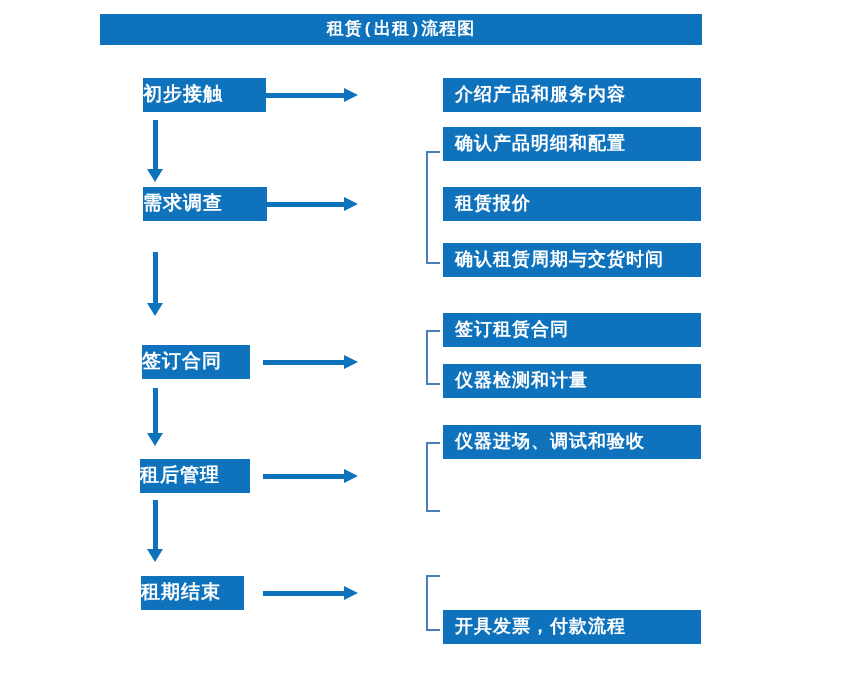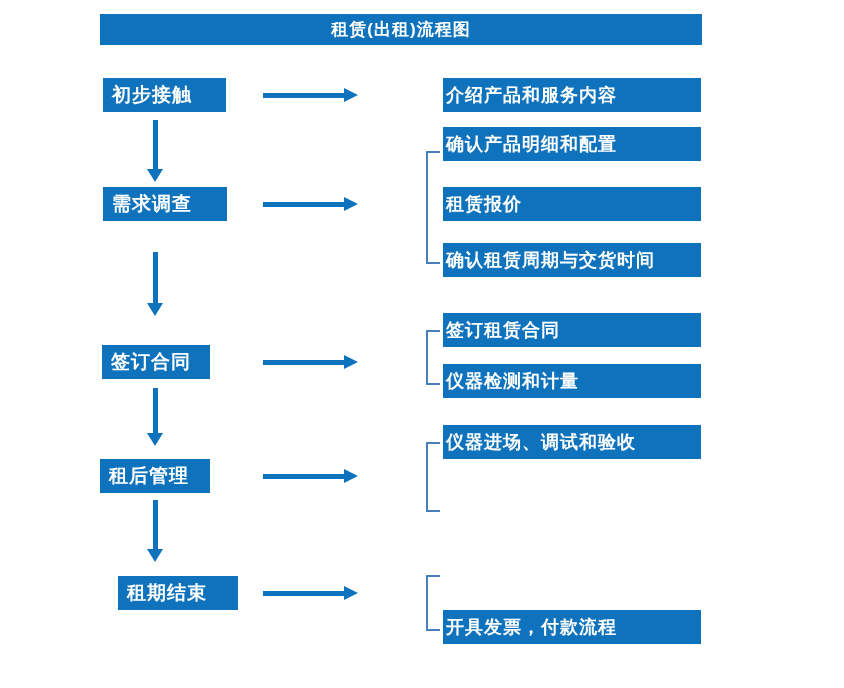--- a/index.html
+++ b/index.html
@@ -10,56 +10,56 @@
     margin: 0;
     padding: 0;
     background: #ffffff;
   }
   .canvas {
     position: relative;
     width: 844px;
     height: 688px;
     background: #ffffff;
     overflow: hidden;
-    font-family: Liberation Sans, sans-serif;
+    font-family: Liberation Mono, monospace;
     font-weight: bold;
   }
   .title-bar {
     position: absolute;
     left: 100px;
     top: 14px;
     width: 602px;
     height: 31px;
     background: var(--primary);
     color: #ffffff;
     font-size: 17px;
     line-height: 31px;
     text-align: center;
     letter-spacing: 1px;
   }
   .lbox {
     position: absolute;
     height: 34px;
     line-height: 34px;
     box-sizing: border-box;
-    padding-left: 9px;
     background: var(--primary);
     color: #ffffff;
     font-size: 19px;
     letter-spacing: 1px;
     white-space: nowrap;
+    margin-left: 40px;
   }
   .rbox {
     position: absolute;
     left: 443px;
     width: 258px;
     height: 34px;
     line-height: 34px;
     box-sizing: border-box;
-    padding-left: 3px;
+    padding-left: 12px;
     background: var(--primary);
     color: #ffffff;
     font-size: 18px;
     letter-spacing: 1px;
     white-space: nowrap;
   }
   .harrow {
     position: absolute;
     left: 263px;
     width: 95px;
@@ -118,21 +118,21 @@
 <body>
 
 <div class="canvas">
 
   <div class="title-bar">租赁(出租)流程图</div>
 
   <div class="lbox" style="left:103px; top:78px;  width:123px">初步接触</div>
   <div class="lbox" style="left:103px; top:187px; width:124px">需求调查</div>
   <div class="lbox" style="left:100px; top:459px; width:110px">租后管理</div>
   <div class="lbox" style="left:102px; top:345px; width:108px">签订合同</div>
-  <div class="lbox" style="left:118px; top:576px; width:120px">租期结束</div>
+  <div class="lbox" style="left:101px; top:576px; width:103px">租期结束</div>
 
   <div class="harrow" style="top:88px">
       <span class="shaft"></span>
       <span class="head"></span>
     </div>
   <div class="harrow" style="top:197px">
       <span class="shaft"></span>
       <span class="head"></span>
     </div>
   <div class="harrow" style="top:355px">

